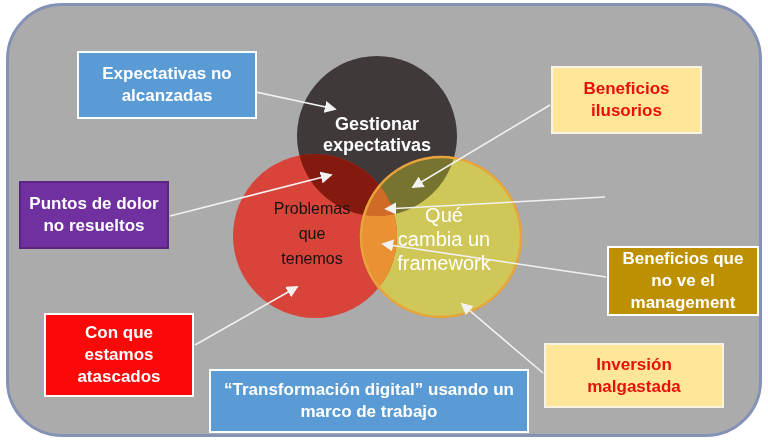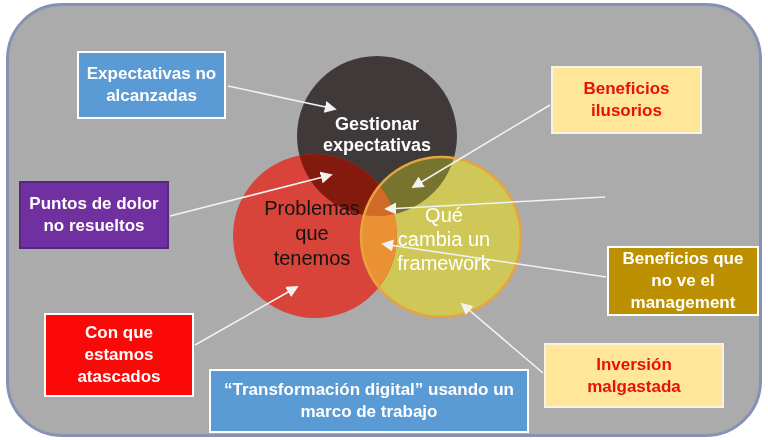--- a/index.html
+++ b/index.html
@@ -16,29 +16,29 @@
   .v-rd{fill:var(--overlap_red_dark);}
   .v-dy{fill:var(--overlap_dark_yellow);}
   .v-ry{fill:var(--overlap_red_yellow);}
   .v-triple{fill:var(--overlap_triple);}
   .connector{stroke:var(--connector);stroke-width:1.6px;fill:none;}
   .arrow-head{fill:var(--connector);}
 
   .circle-label{position:absolute;white-space:pre-line;text-align:center;}
   .lbl-gestionar{left:283px;top:108px;width:170px;font-size:18px;font-weight:700;
                  line-height:21px;color:#FFFFFF;}
-  .lbl-problemas{left:228px;top:190px;width:150px;font-size:20px;font-weight:400;
+  .lbl-problemas{left:228px;top:190px;width:150px;font-size:16px;font-weight:400;
                  line-height:25px;color:#161310;}
   .lbl-framework{left:350px;top:197px;width:170px;font-size:20px;font-weight:400;
                  line-height:24px;color:#FFFFFF;}
 
   .callout{position:absolute;box-sizing:border-box;display:flex;align-items:center;
            justify-content:center;text-align:center;white-space:pre-line;
            font-size:17px;font-weight:700;line-height:22px;}
-  .box-expectativas{left:68px;top:45px;width:149px;height:68px;
+  .box-expectativas{left:68px;top:45px;width:180px;height:68px;
      background:var(--blue_box);border:2px solid var(--box_border_white);color:#FFFFFF;}
   .box-puntos{left:10px;top:175px;width:150px;height:68px;
      background:var(--purple_box);border:2px solid var(--purple_border);color:#FFFFFF;}
   .box-conque{left:35px;top:307px;width:150px;height:84px;
      background:var(--red_box);border:2px solid var(--box_border_white);color:#FFFFFF;}
   .box-transformacion{left:200px;top:363px;width:320px;height:64px;
      background:var(--blue_box);border:2px solid var(--box_border_white);color:#FFFFFF;font-weight:600;}
   .box-ilusorios{left:542px;top:60px;width:151px;height:68px;
      background:var(--cream_box);border:2px solid var(--cream_border);color:var(--red_text);}
   .box-historia{left:597px;top:158px;width:133px;height:69px;

